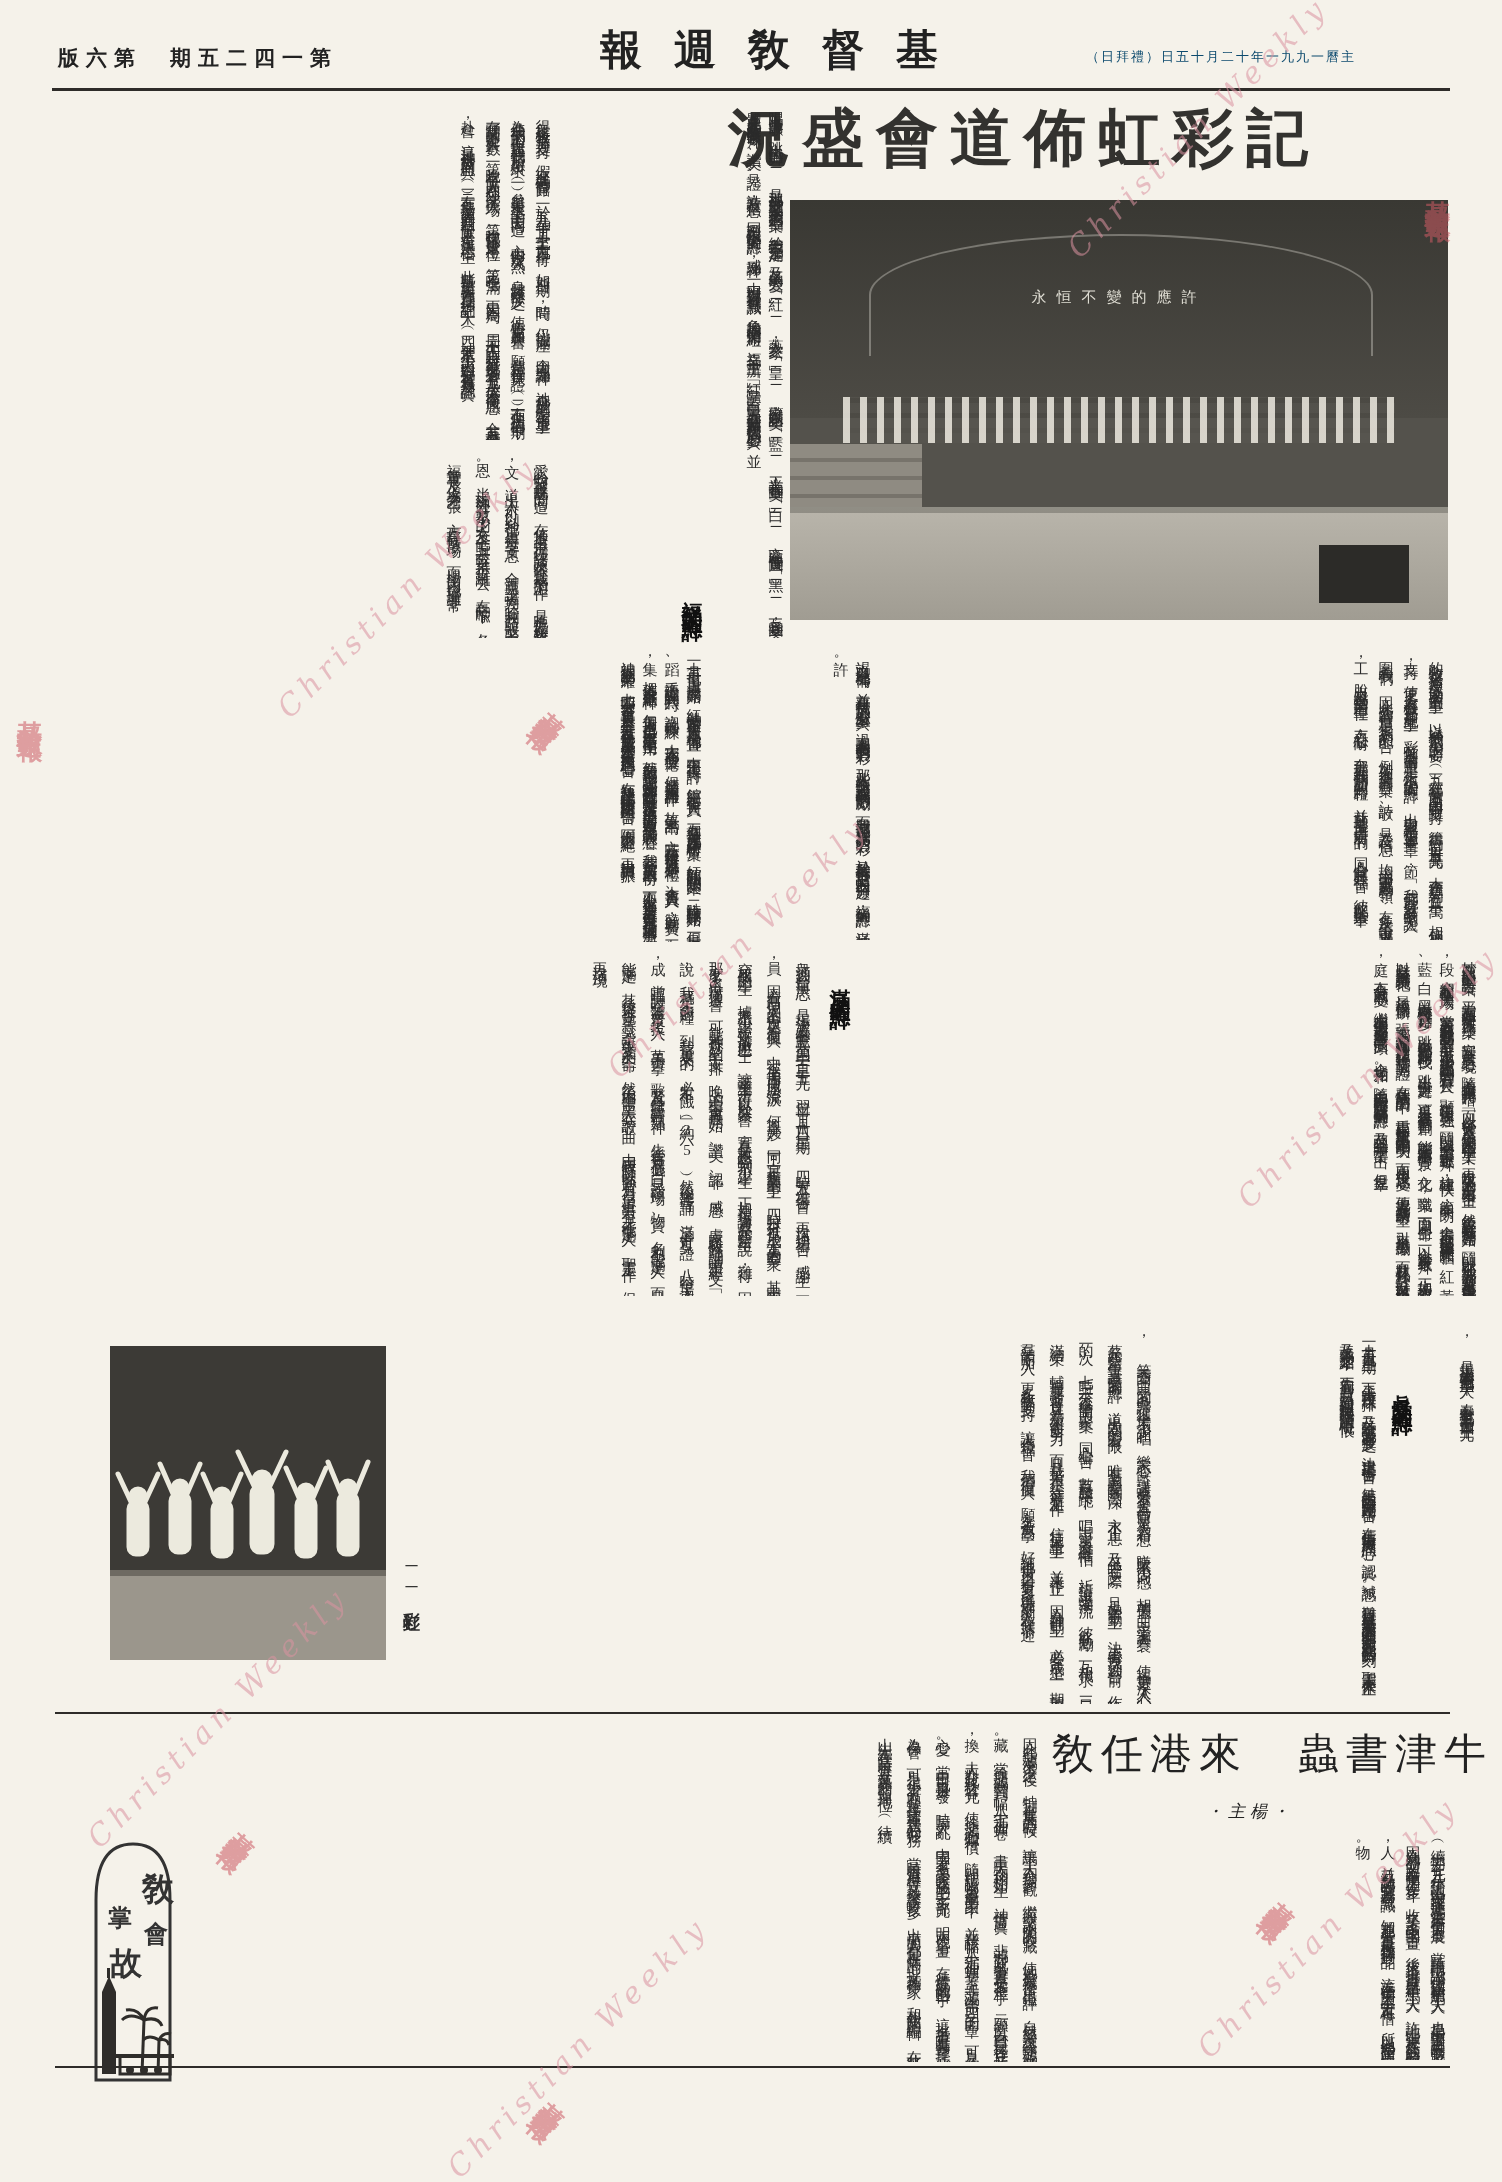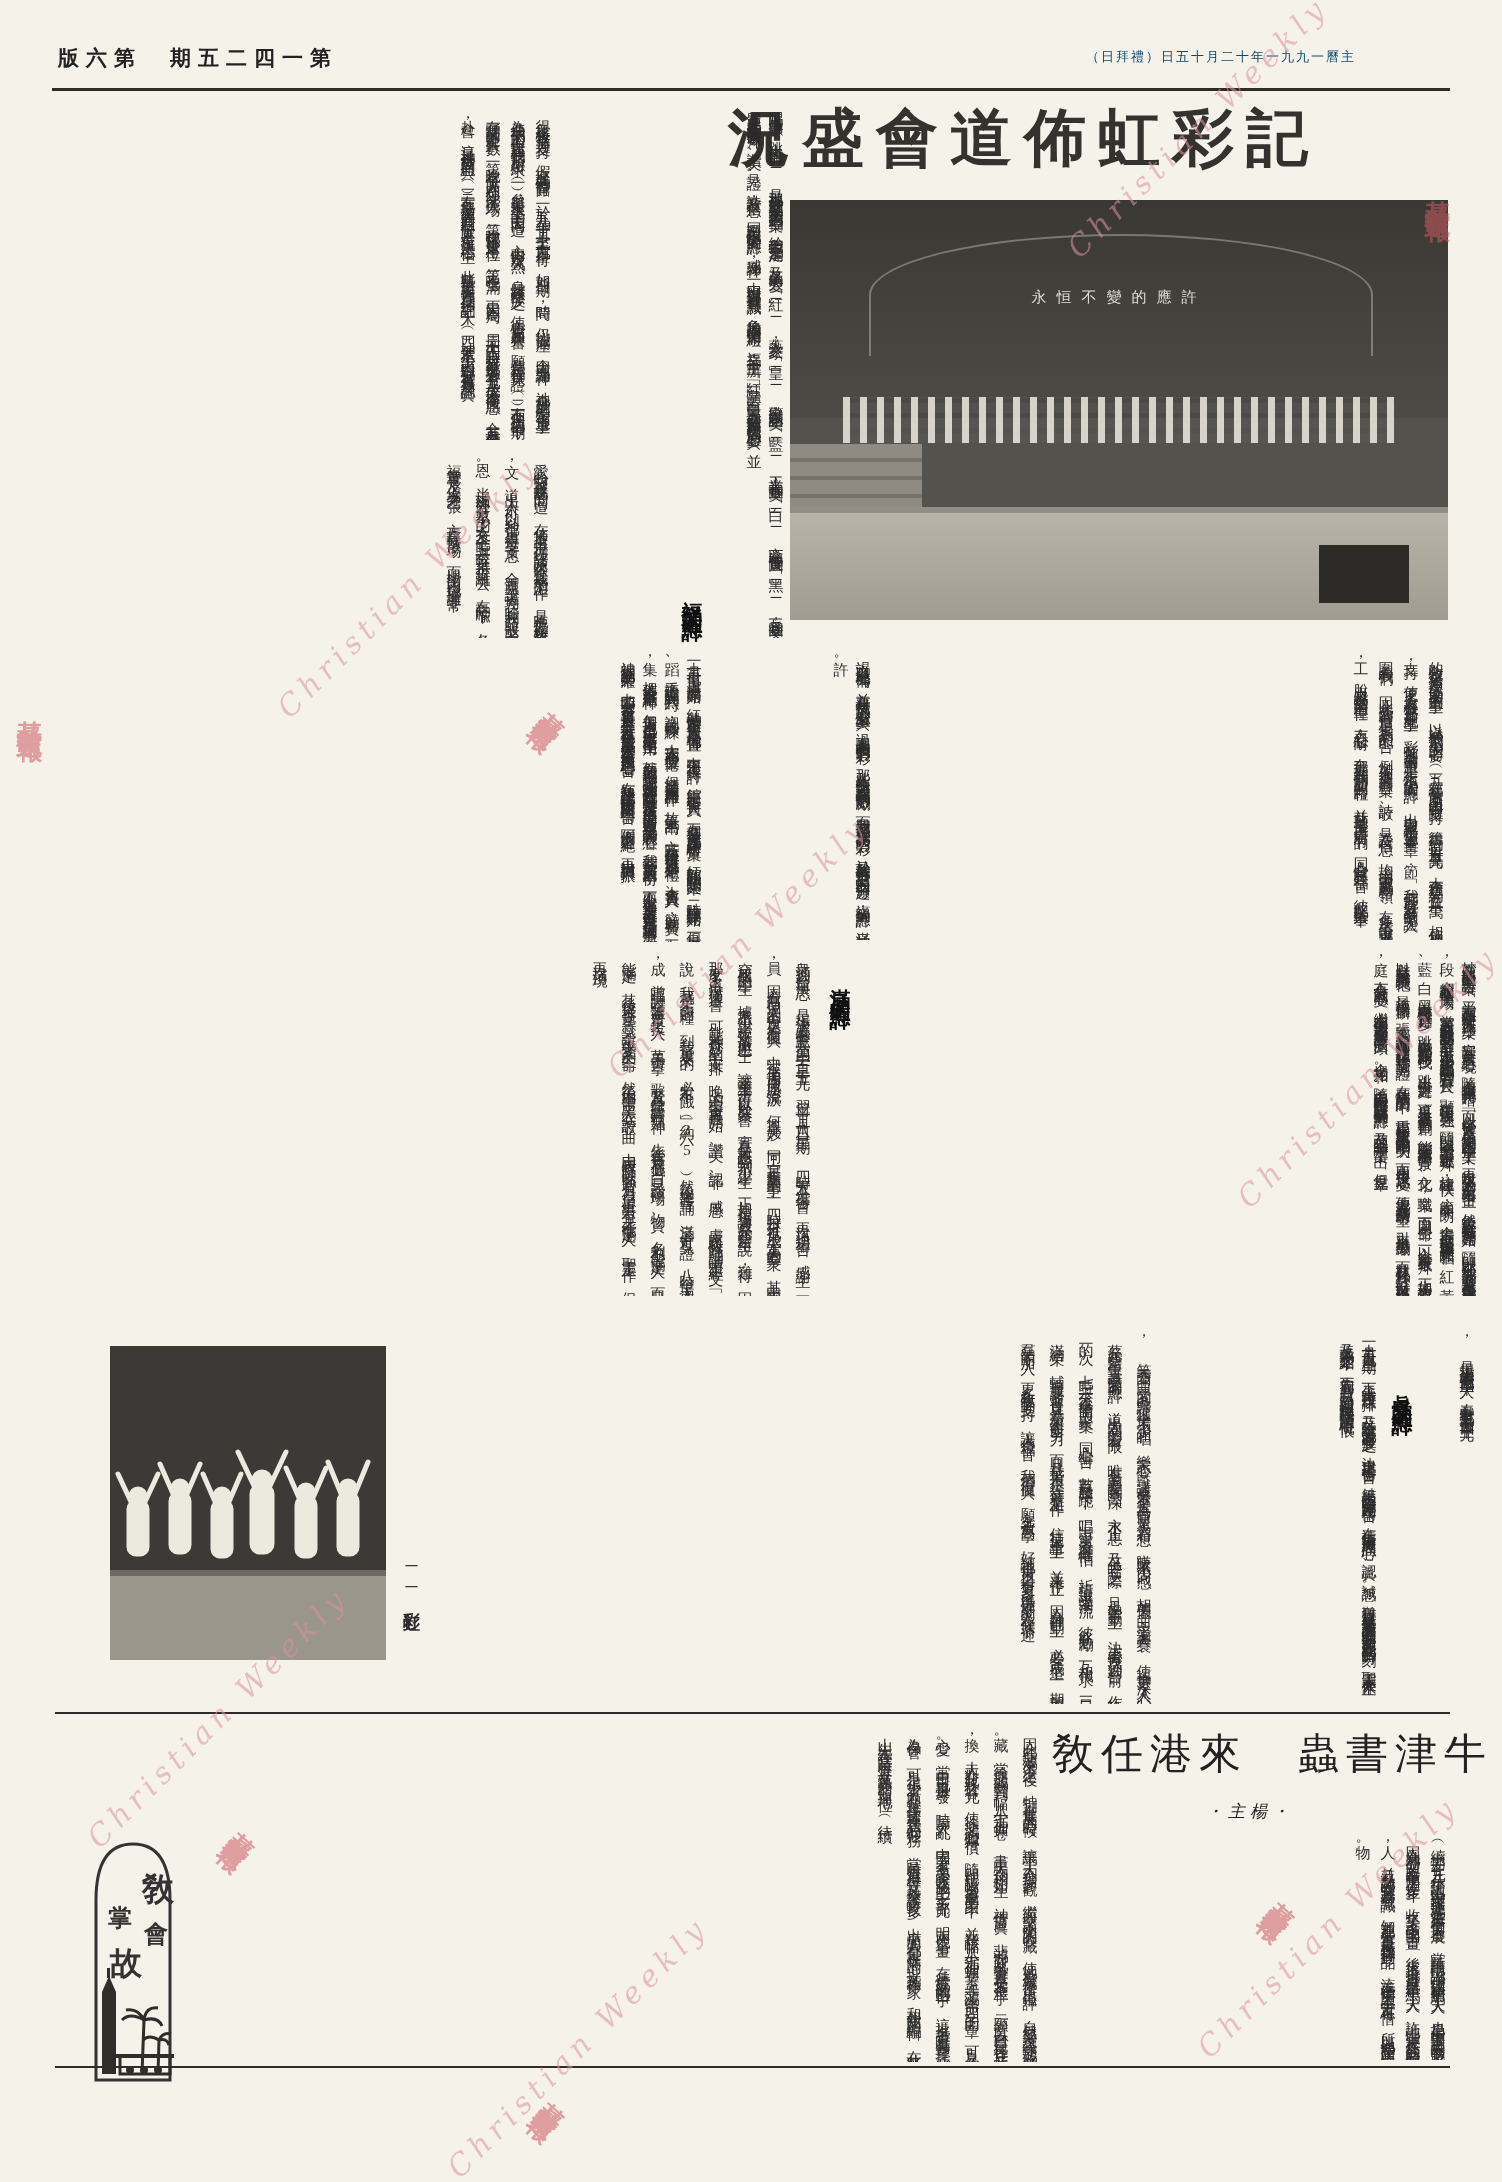--- a/index.html
+++ b/index.html
@@ -77,20 +77,21 @@
   .sig{font-weight:bold;font-size:17px;}
   svg text{font-family:"Liberation Serif",serif;}
 </style>
 </head>
 <body>
 
 <div id="paper">
 
   <div class="htext issue" style="left:58px;top:44px;">版六第　期五二四一第</div>
 
+  <div class="htext masthead" style="left:600px;top:22px;">報週敎督基</div>
 
   <div class="htext dateline" style="left:1086px;top:48px;">（日拜禮）日五十月二十年一九九一曆主</div>
 
   <div class="rule" style="left:52px;top:88px;width:1398px;height:3px;"></div>
 
   <div class="htext headline" style="left:728px;top:96px;">況盛會道佈虹彩記</div>
 
   <div class="photo" style="left:790px;top:200px;width:658px;height:420px;">
     <div class="sky"></div>
     <div class="arc"></div>

